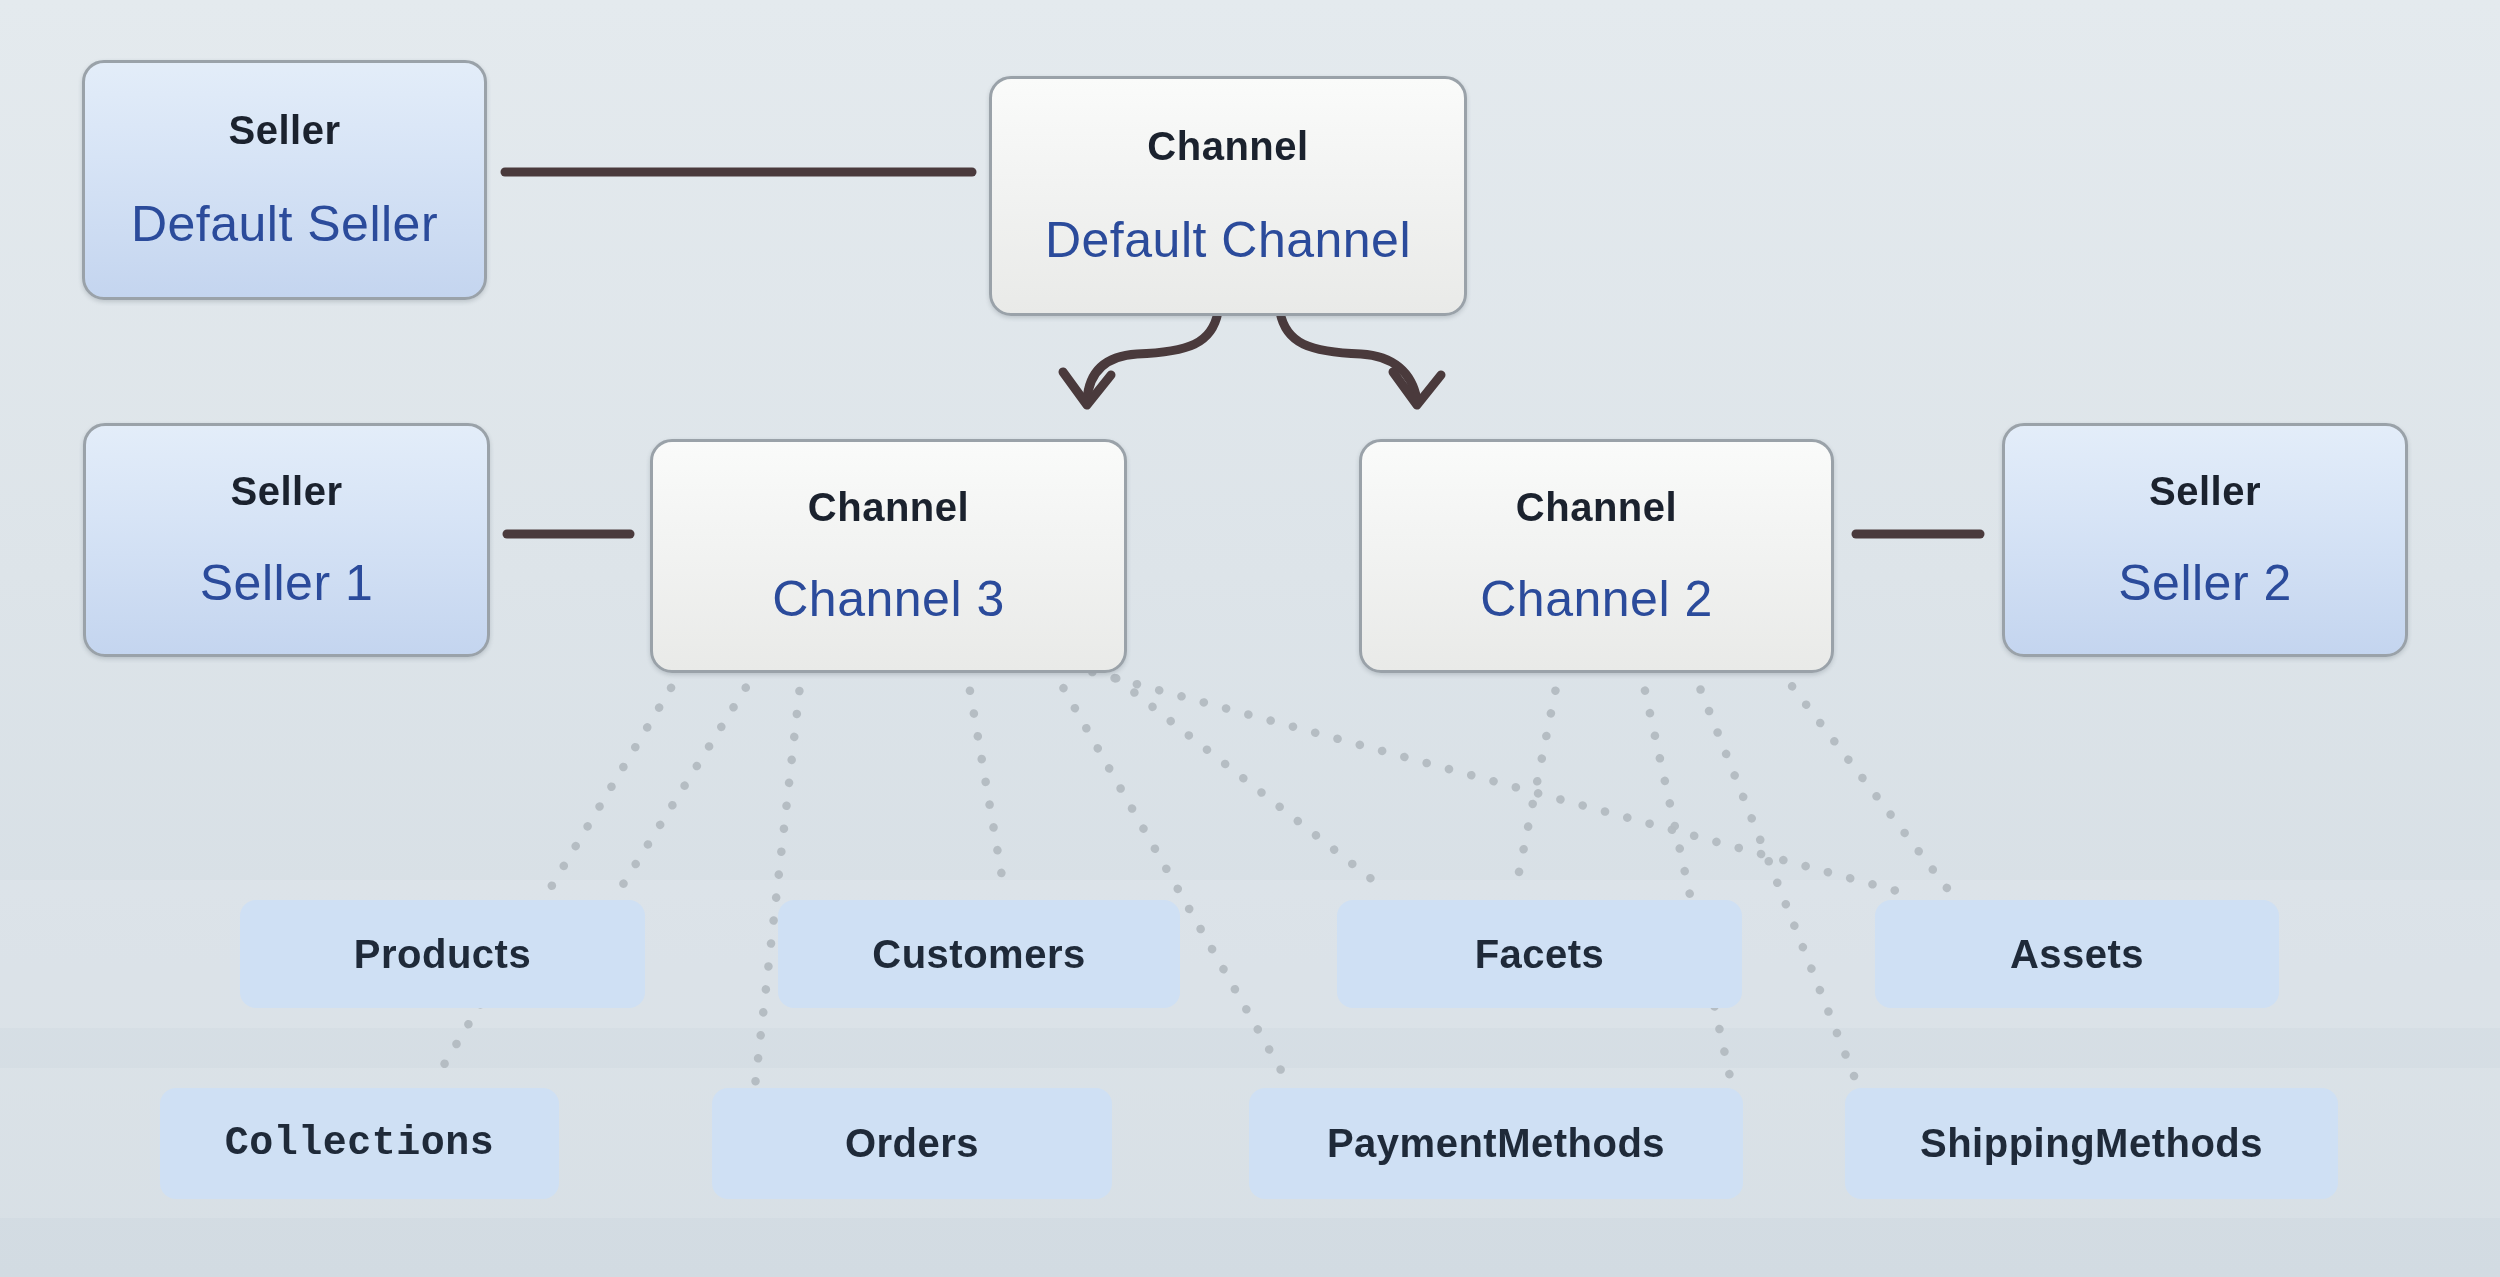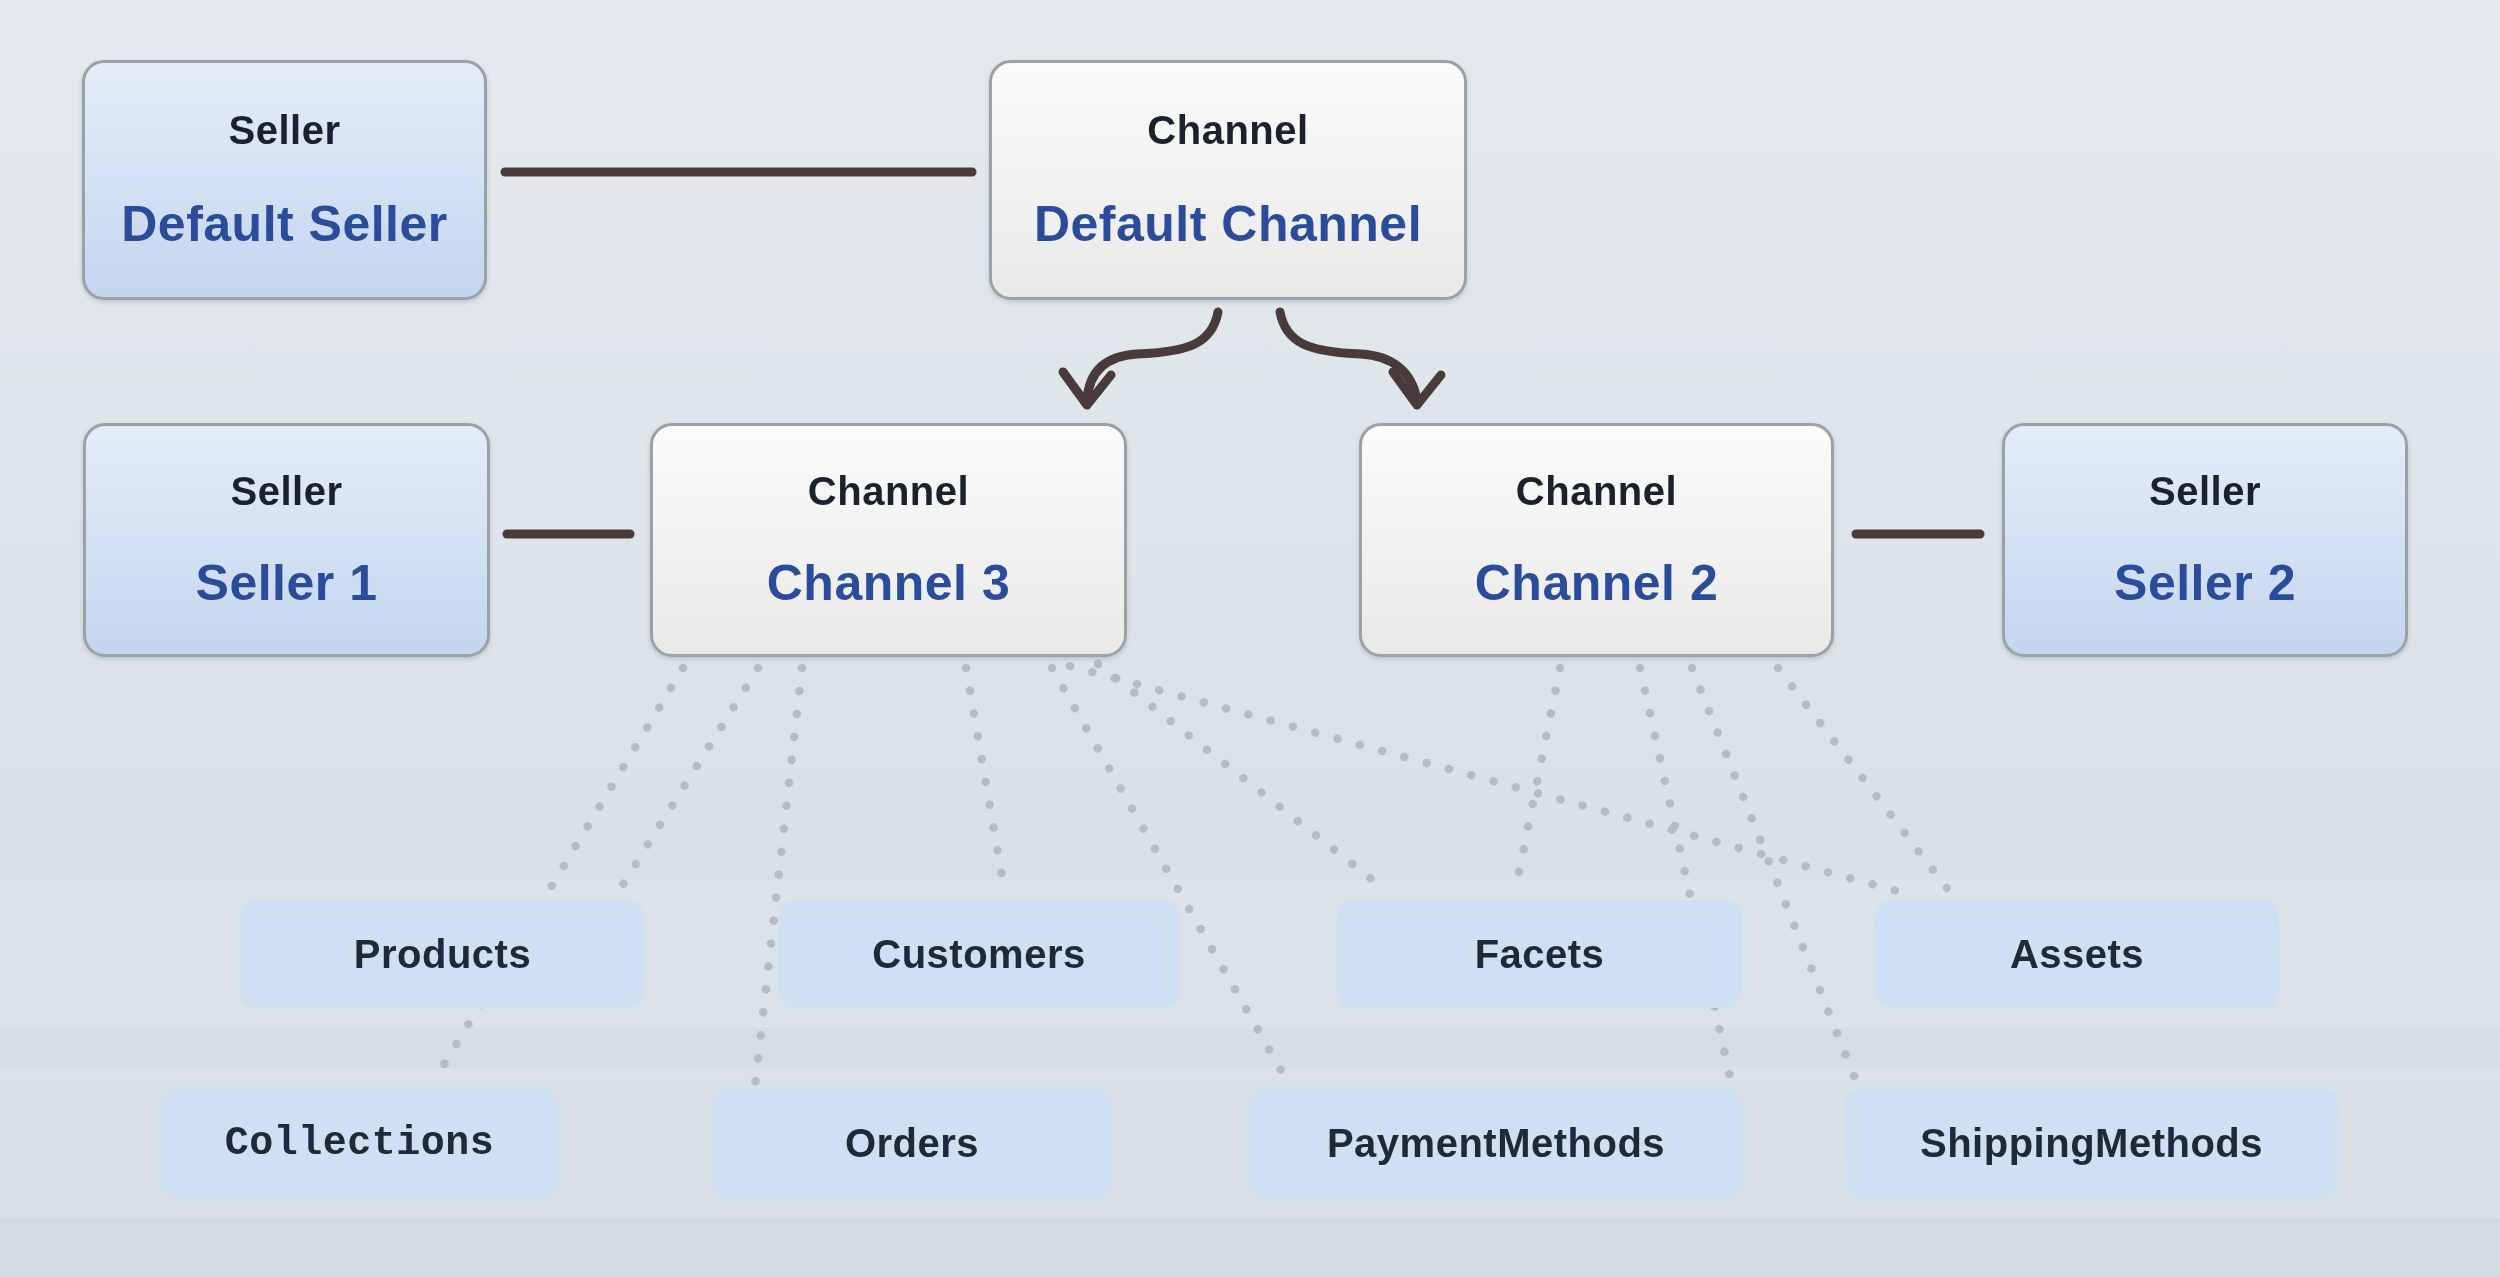--- a/index.html
+++ b/index.html
@@ -69,27 +69,28 @@
     justify-content:space-evenly;
     align-items:center;
     text-align:center;
     box-shadow:0 2px 4px rgba(70,80,92,0.22);
   }
   .node.seller{
     background:linear-gradient(180deg,var(--seller-box-top) 0%, #d7e4f6 40%, var(--seller-box-bottom) 100%);
   }
   .node.channel{
     background:linear-gradient(180deg,var(--channel-box-top) 0%, #f2f3f2 45%, var(--channel-box-bottom) 100%);
+    margin-top:16px;
   }
   .node .type{
     font-size:40px;font-weight:700;color:var(--type-text);line-height:1.1;
     letter-spacing:0.5px;
   }
   .node .name{
-    font-size:50px;font-weight:700;color:var(--name-text);line-height:1.1;
+    font-size:50px;font-weight:400;color:var(--name-text);line-height:1.1;
     letter-spacing:0.5px;
   }
   .entity{
     position:absolute;
     box-sizing:border-box;
     background:var(--entity-box);
     border-radius:16px;
     display:flex;align-items:center;justify-content:center;
     font-size:40px;font-weight:700;color:var(--entity-text);
     letter-spacing:0.5px;

